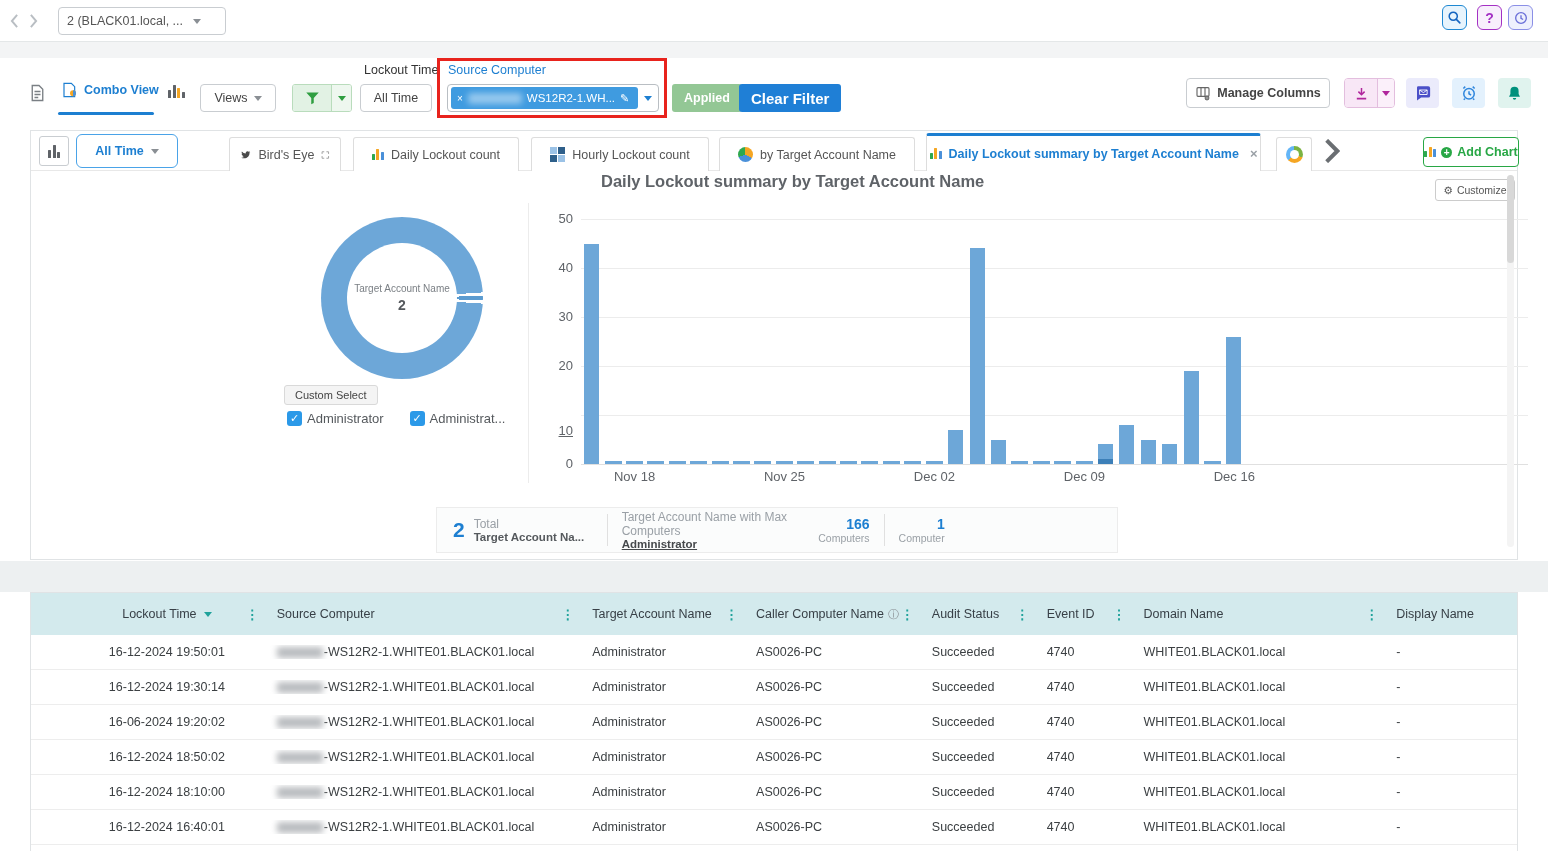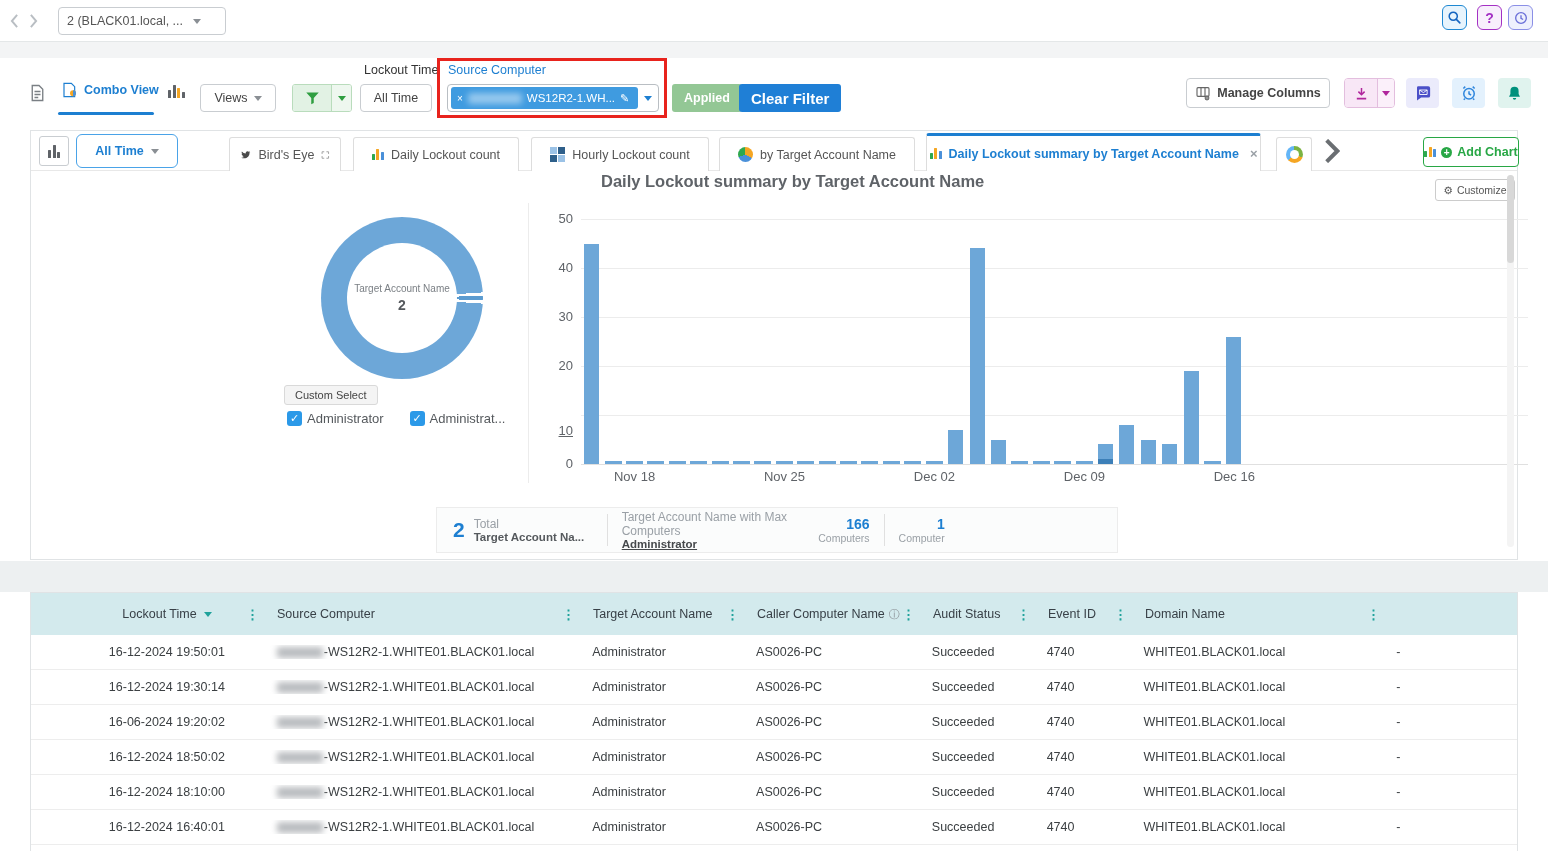--- a/index.html
+++ b/index.html
@@ -539,20 +539,23 @@
           <span class="dots">⋮</span>
         </div>
         <div class="th" style="width: 97px;">
           <span>Event ID</span>
           <span class="dots">⋮</span>
         </div>
         <div class="th" style="width: 253px;">
           <span>Domain Name</span>
           <span class="dots">⋮</span>
         </div>
+        <div class="th" style="width: 135px;">
+          <span>Display Name</span>
+        </div>
       </div>
     <div id="tbody-host">
         <div class="trow">
           <div class="td" style="width: 232px; justify-content: center; padding-left: 40px;">
             <span>16-12-2024 19:50:01</span>
           </div>
           <div class="td" style="width: 316px;">
             <span class="red-blur"></span>
             <span>-WS12R2-1.WHITE01.BLACK01.local</span>
           </div>

